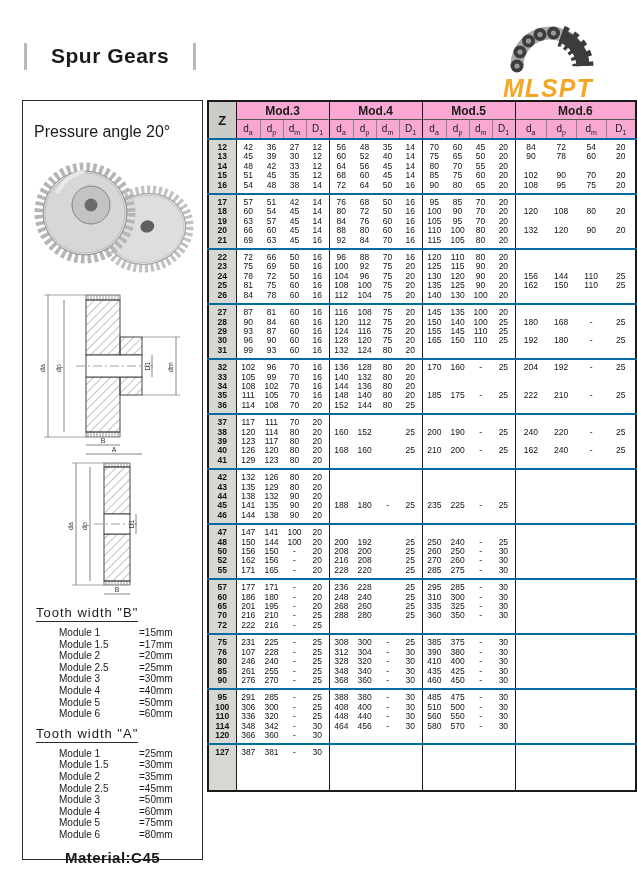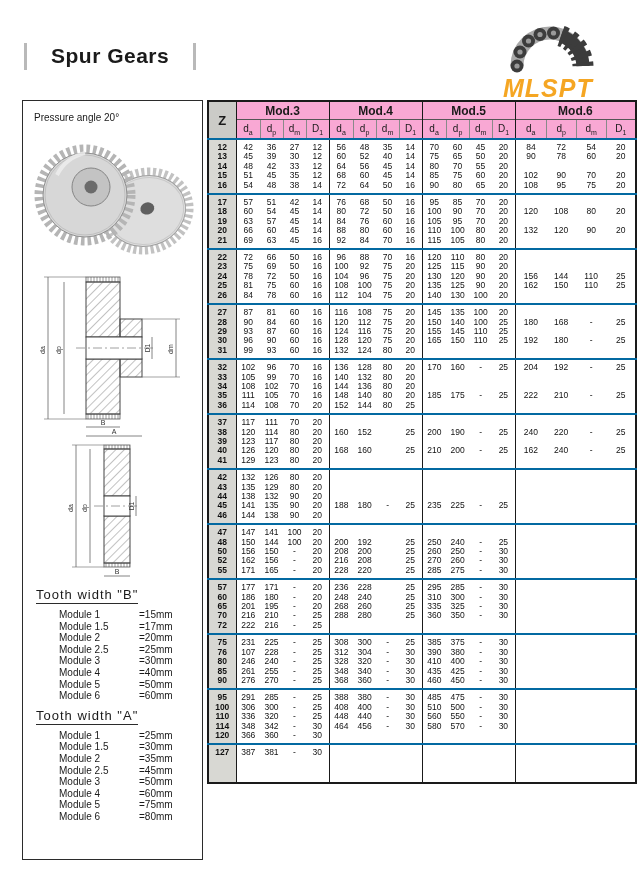--- a/index.html
+++ b/index.html
@@ -10,21 +10,21 @@
   .title-wrap{position:absolute;left:24px;top:28px;display:flex;align-items:center;gap:8px;}
   .title-bar{width:3px;height:27px;background:#b9b9b9;}
   .page-title{font-size:21px;font-weight:700;letter-spacing:0.5px;margin:16px;}
   .logo{position:absolute;left:503px;top:12px;width:125px;text-align:left;}
   .brand{font-size:25px;font-weight:700;font-style:italic;color:#f5a623;letter-spacing:1px;
          margin-top:-4px;}
 
   
   .left-panel{position:absolute;left:22px;top:100px;width:181px;height:760px;
               border:1px solid #2b2b2b;box-sizing:border-box;}
-  .pressure{font-size:10px;margin:11px 0 0 11px;}
+  .pressure{font-size:16px;margin:22px 0 0 11px;}
   .gears-illu{display:block;margin:2px auto 0 auto;}
   .tech-drawing{display:block;margin:0 auto;}
   .tw-section{margin-top:4px;}
   .tw-title{font-size:13px;letter-spacing:1px;margin-left:13px;display:inline-block;
             border-bottom:1px solid #2b2b2b;padding-bottom:1px;}
   .tw-list{margin:5px 0 0 36px;}
   .mod-line{font-size:10px;line-height:11.6px;display:flex;gap:20px;}
   .mod-label{width:60px;}
   .material{font-size:15px;font-weight:700;text-align:center;margin-top:8px;letter-spacing:0.5px;}
 
@@ -40,21 +40,21 @@
          border-left:1px solid #8a8a8a;}
   th.sub sub{font-size:7px;}
   th.sub.gsep{border-left:1.5px solid #1a1a1a;}
   thead{border-bottom:1.5px solid #1a1a1a;}
   tbody{border-top:2px solid #0369a1;}
   tbody td{font-size:8.5px;height:9.4px;line-height:9.4px;color:#111;}
   td.zcell{background:#d8d8d3;font-weight:700;border-right:1.5px solid #1a1a1a;}
   td.gsep{border-left:1.5px solid #1a1a1a;}
   tbody tr:first-child td{padding-top:3px;}
   tbody tr:last-child td{padding-bottom:3px;}
-  tbody:last-child tr:last-child td{padding-bottom:24px;}
+  tbody:last-child tr:last-child td{padding-bottom:32px;}
 </style>
 </head>
 <body>
 
 <div class="page">
 
   <div class="title-wrap">
     <div class="title-bar"></div>
     <h1 class="page-title">Spur Gears</h1>
     <div class="title-bar"></div>
@@ -241,20 +241,21 @@
             <span class="mod-label">Module 5</span>
             <span class="mod-val">=75mm</span>
           </div>
           <div class="mod-line">
             <span class="mod-label">Module 6</span>
             <span class="mod-val">=80mm</span>
           </div>
         </div>
     </div>
 
+    <div class="material">Material:C45</div>
   </div>
 
   <div class="table-wrap">
     <table class="gear" id="gear-table">
       <colgroup>
         <col style="width:28px">
         <col style="width:24px">
           <col style="width:23px">
           <col style="width:23px">
           <col style="width:23px">

